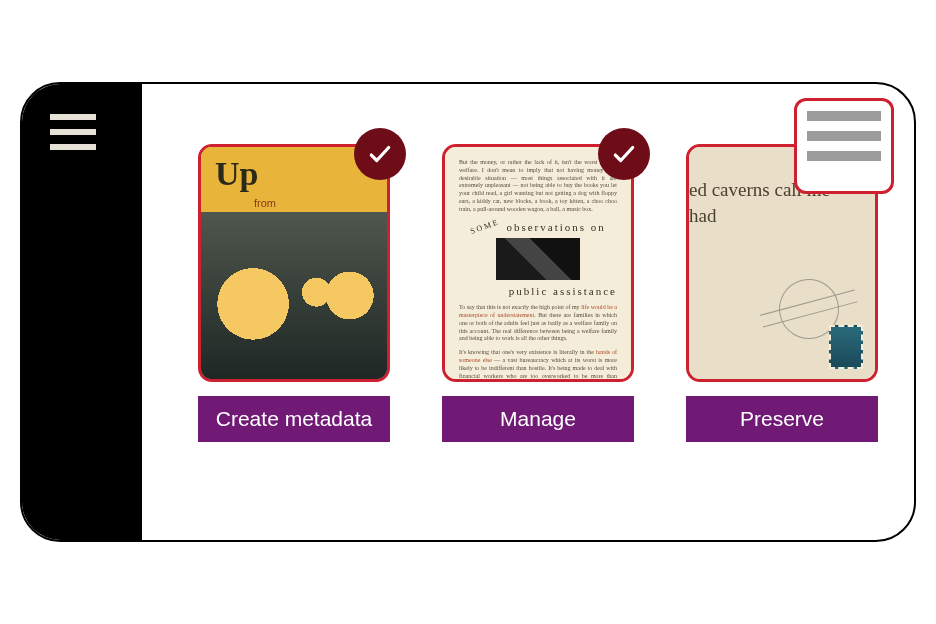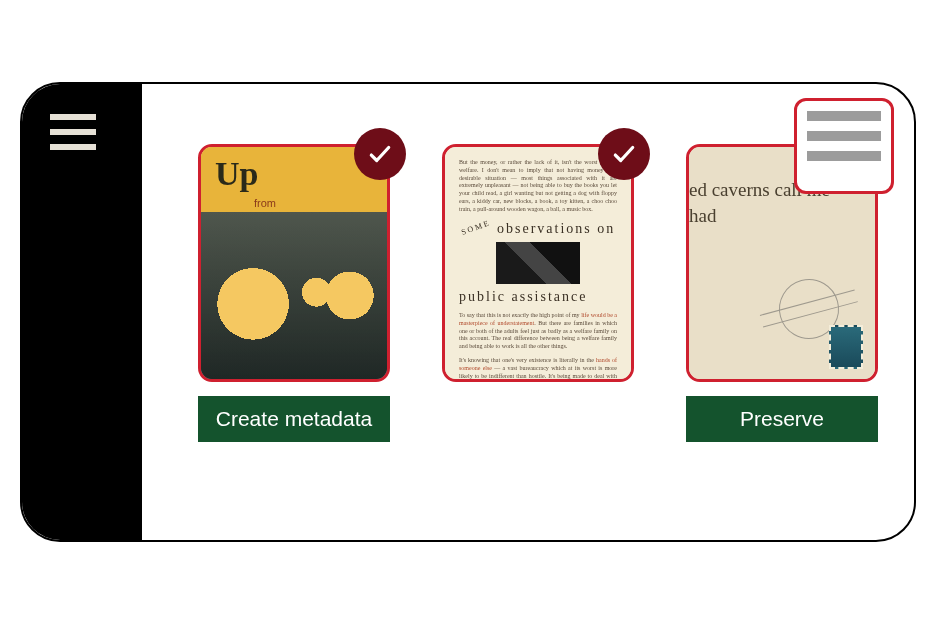--- a/index.html
+++ b/index.html
@@ -57,21 +57,21 @@
     position: relative;
     width: 100%;
     height: 238px;
     border: 3px solid #cf202f;
     border-radius: 14px;
     overflow: hidden;
     margin-bottom: 14px;
     background: #f2ead8;
   }
   .btn {
-    background: #14532d;
+    background: #701a75;
     color: #fff;
     height: 46px;
     display: flex;
     align-items: center;
     justify-content: center;
     font-size: 21px;
     font-weight: 500;
     cursor: pointer;
   }
   .badge-check {
@@ -149,21 +149,21 @@
     font-size: 6px;
     line-height: 1.3;
     position: relative;
   }
   .doc-para { margin-bottom: 6px; text-align: justify; }
   .doc-heading-row {
     display: flex; align-items: center; justify-content: center;
     gap: 6px; margin: 4px 0;
   }
   .doc-h {
-    font-size: 14px; letter-spacing: 2px; color: #3a3024;
+    font-size: 11px; letter-spacing: 2px; color: #3a3024;
   }
   .doc-img {
     width: 84px; height: 42px; margin: 4px auto;
     background: linear-gradient(45deg, #1a1a1a 0 40%, #444 40% 60%, #111 60% 100%);
   }
   .doc-accent { color: #b0482a; }
 
   
   .postcard {
     width: 100%; height: 100%;
@@ -242,26 +242,27 @@
             </svg>
         </div>
         <div class="thumb">
           <div class="doc">
             <div class="doc-para">But the money, or rather the lack of it, isn't the worst part of welfare. I don't mean to imply that not having money is a desirable situation — most things associated with it are extremely unpleasant — not being able to buy the books you let your child read, a girl wanting but not getting a dog with floppy ears, a kiddy car, new blocks, a book, a toy kitten, a choo choo train, a pull-around wooden wagon, a ball, a music box.</div>
             <div class="doc-heading-row">
               <span class="doc-h" style="font-size:8px; transform: rotate(-20deg);">SOME</span>
               <span class="doc-h">observations on</span>
             </div>
             <div class="doc-img"></div>
-            <div class="doc-h" style="text-align:left; margin-bottom:6px;">public assistance</div>
+            <div class="doc-h" style="text-align:right; margin-bottom:6px;">public assistance</div>
             <div class="doc-para">To say that this is not exactly the high point of my <span class="doc-accent">life would be a masterpiece of understatement</span>. But there are families in which one or both of the adults feel just as badly as a welfare family on this account. The real difference between being a welfare family and being able to work is all the other things.</div>
             <div class="doc-para">It's knowing that one's very existence is literally in the <span class="doc-accent">hands of someone else</span> — a vast bureaucracy which at its worst is more likely to be indifferent than hostile. It's being made to deal with financial workers who are too overworked to be more than superficially involved with your case.</div>
           </div>
         </div>
       </div>
+      <div class="btn">Manage</div>
     </div>
 
     <div class="card-col">
       <div class="thumb-wrap">
         <div class="form-overlay">
           <div class="form-row"></div>
           <div class="form-row"></div>
           <div class="form-row"></div>
           <div class="form-row empty"></div>
         </div>

